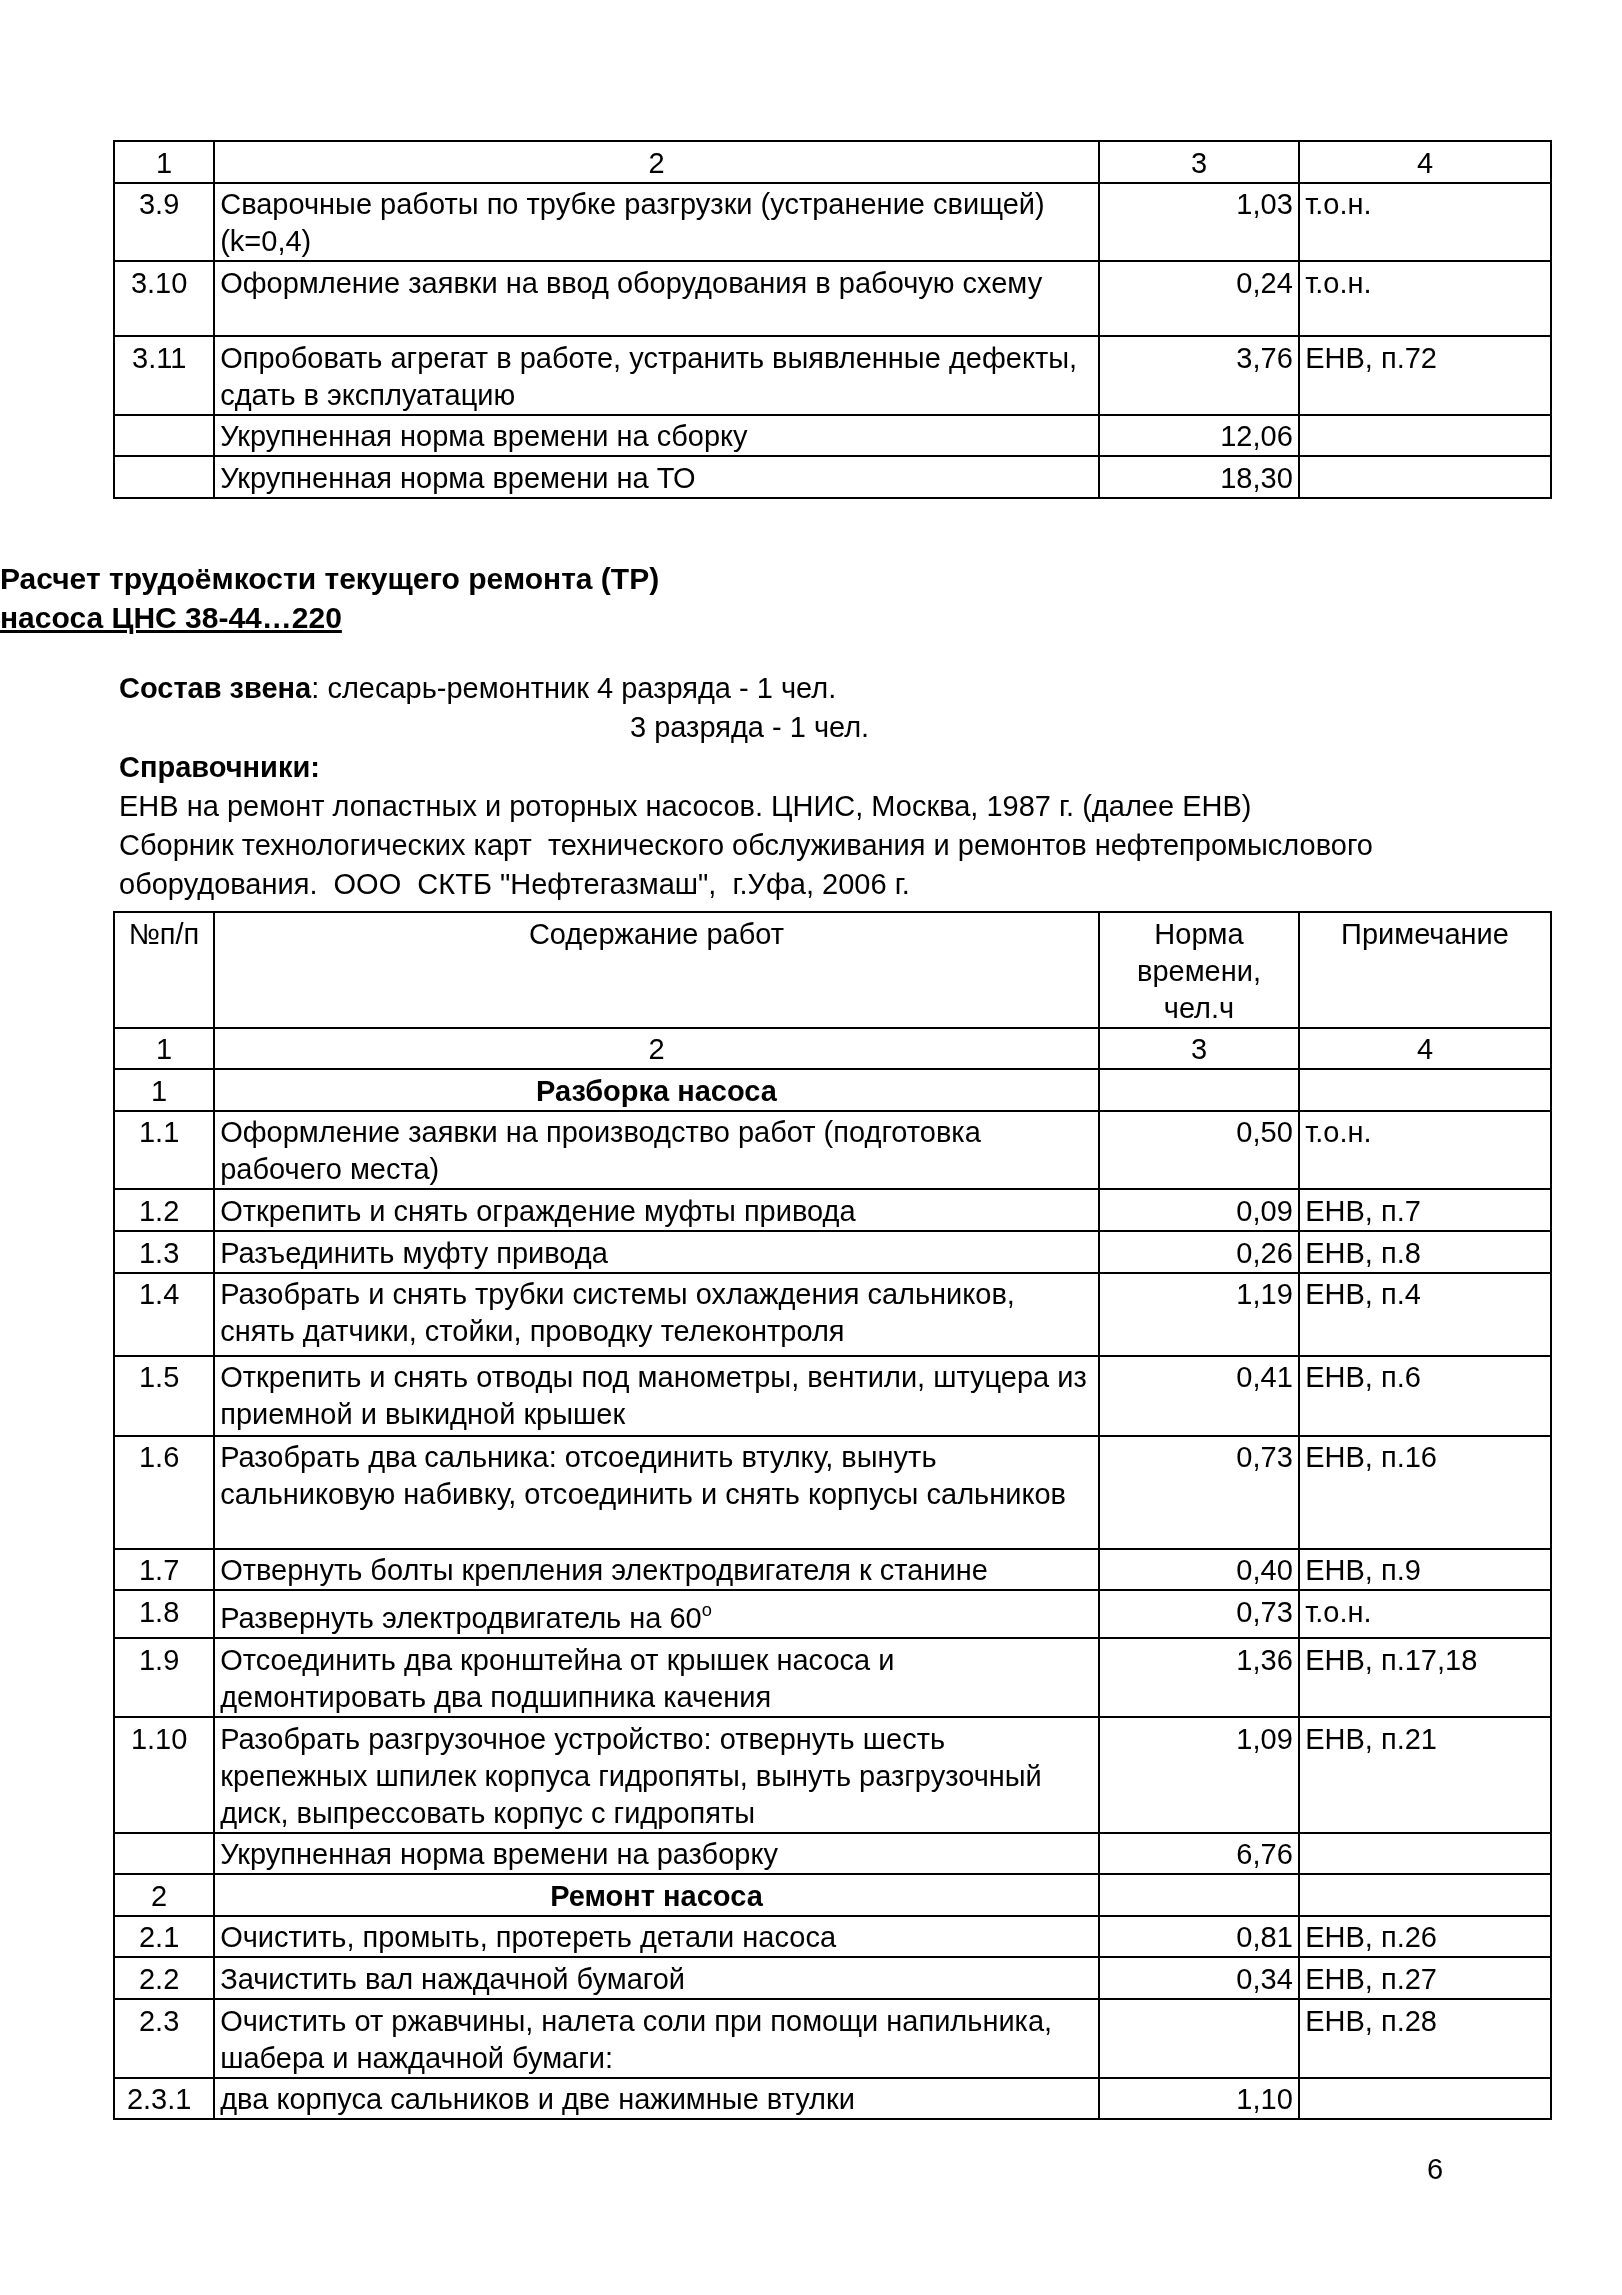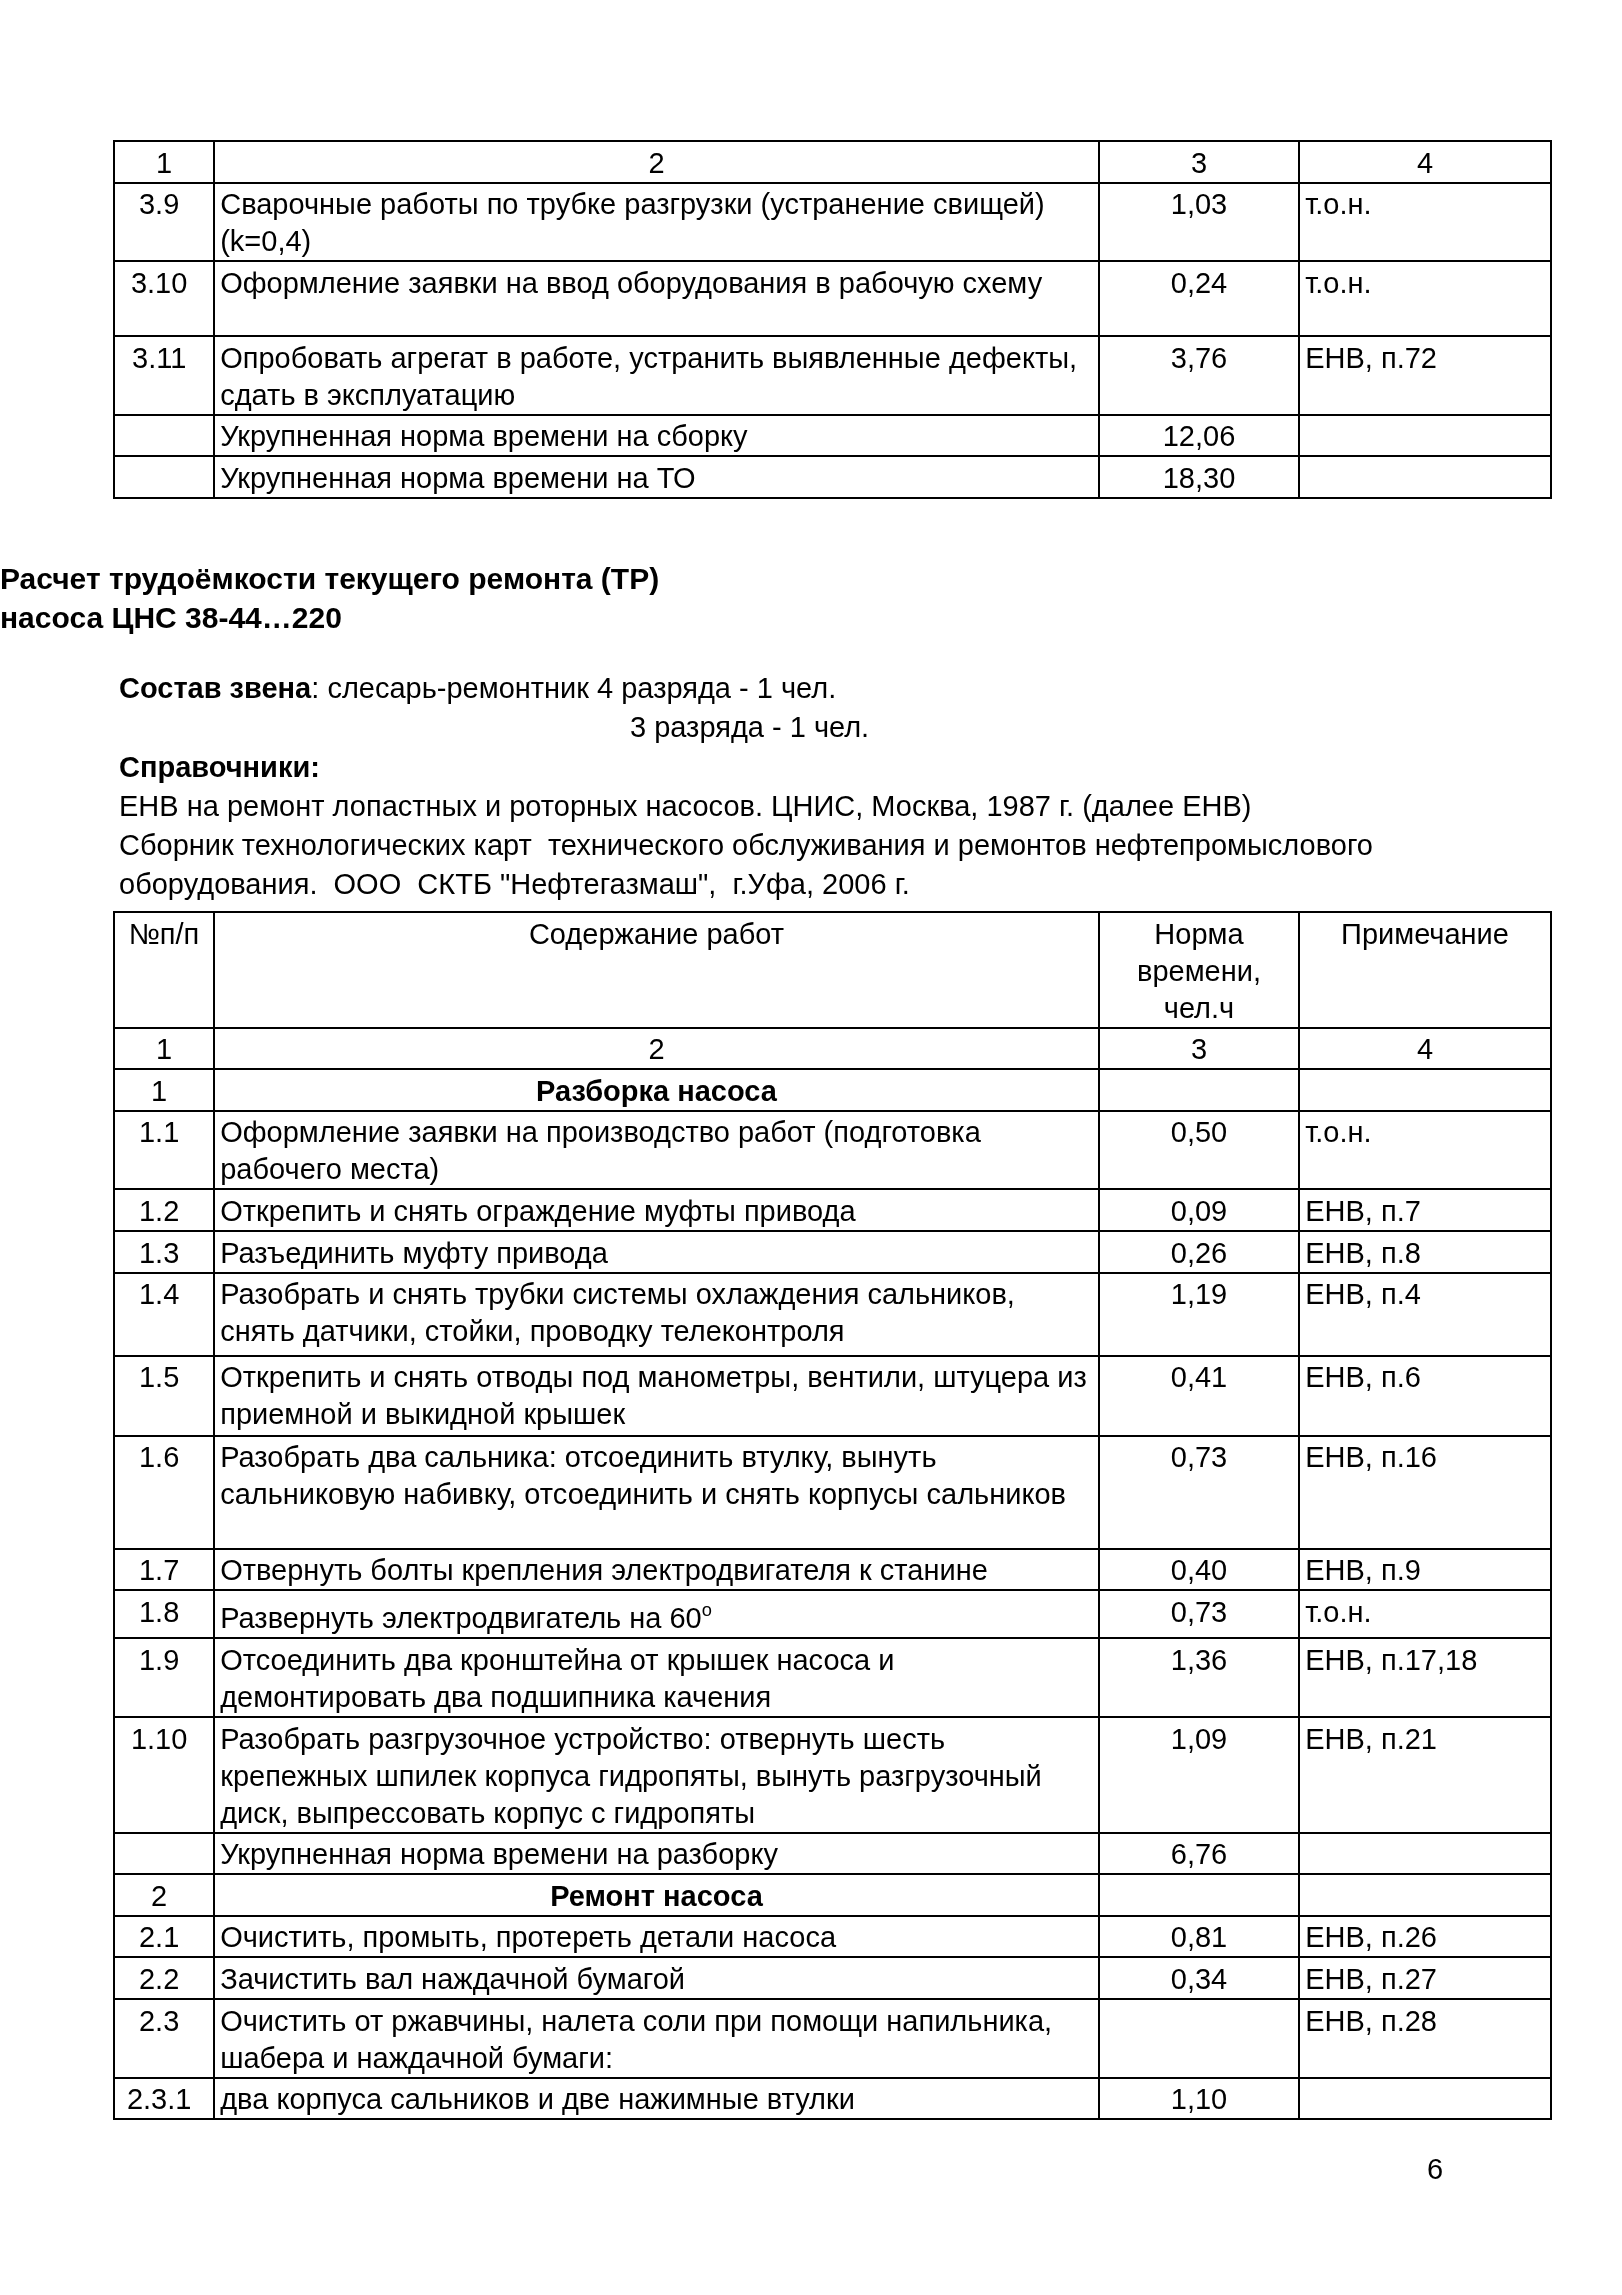--- a/index.html
+++ b/index.html
@@ -10,21 +10,21 @@
   .tbl { position: absolute; left: 113px; width: 1436px; border-collapse: collapse; table-layout: fixed; }
   .tbl td {
     border: 2.6px solid #000; padding: 2.6px 5.2px 0 5.2px; vertical-align: top;
     font-size: 29px; line-height: 37px; overflow: hidden;
   }
   .tbl col.c1 { width: 100px; }
   .tbl col.c2 { width: 885px; }
   .tbl col.c3 { width: 200px; }
   .tbl col.c4 { width: 252px; }
   .tbl td.num { text-align: center; padding-left: 1.3px; padding-right: 11px; }
-  .tbl td.val { text-align: center; }
+  .tbl td.val { text-align: right; }
   .tbl td.note { text-align: left; }
   .tbl td.hdr { text-align: center; }
   .tbl td.bold { font-weight: bold; text-align: center; }
   sup { font-size: 18.3px; line-height: 0; vertical-align: 11.8px; }
   .title {
     position: absolute; left: 0; width: 1622px; text-align: left;
     font-weight: bold; font-size: 30px; line-height: 39px;
   }
   .line { position: absolute; font-size: 29px; line-height: 37px; white-space: pre; }
   .b { font-weight: bold; }
@@ -74,21 +74,21 @@
   <tr style="height:40px;">
     <td class="num"></td>
     <td>Укрупненная норма времени на ТО</td>
     <td class="val">18,30</td>
     <td class="note"></td>
   </tr>
 </tbody>
   </table>
 
 <div class="title" style="top:559px;">Расчет трудоёмкости текущего ремонта (ТР)</div>
-<div class="title" style="top:598px;">насоса ЦНС 38-44…220</div>
+<div class="title" style="top:598px;text-decoration:underline;">насоса ЦНС 38-44…220</div>
 
 <div class="line" style="left:119px; top:670px;"><span class="b">Состав звена</span><span>: слесарь-ремонтник 4 разряда - 1 чел.</span></div>
 <div class="line" style="left:630px; top:709px;">3 разряда - 1 чел.</div>
 <div class="line b" style="left:119px; top:749px;">Справочники:</div>
 <div class="line" style="left:119px; top:788px;">ЕНВ на ремонт лопастных и роторных насосов. ЦНИС, Москва, 1987 г. (далее ЕНВ)</div>
 <div class="line" style="left:119px; top:827px;">Сборник технологических карт  технического обслуживания и ремонтов нефтепромыслового</div>
 <div class="line" style="left:119px; top:866px;">оборудования.  ООО  СКТБ "Нефтегазмаш",  г.Уфа, 2006 г.</div>
 
 <table class="tbl" style="top:911px;">
   <colgroup>

